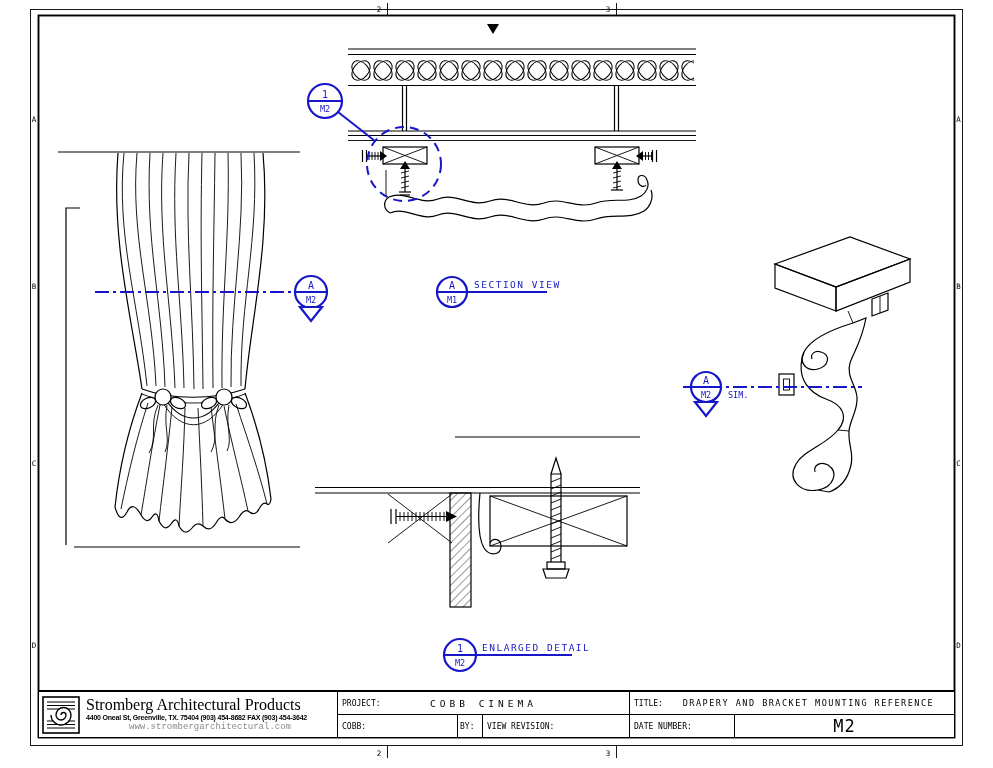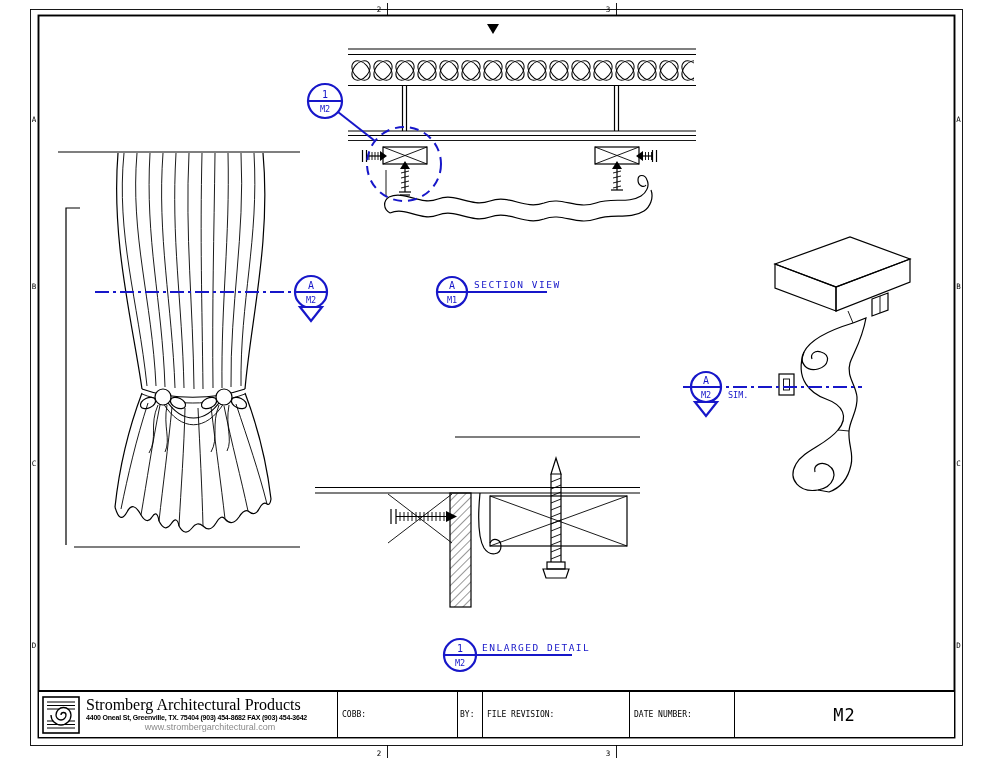--- a/index.html
+++ b/index.html
@@ -21,21 +21,21 @@
   text.lab{font-size:9.5px;letter-spacing:1.5px}
   
   .titleblock{position:absolute;left:39px;top:690px;width:915px;height:47px;
               border-top:2px solid #000;display:flex;background:#fff}
   .tb-company{width:299px;border-right:1.6px solid #000;display:flex;align-items:center;
               padding:2px 3px;overflow:hidden}
   .tb-ctext{flex:1;min-width:0;padding-left:6px}
   .tb-name{font-family:"Liberation Serif",serif;font-size:16px;color:#000;white-space:nowrap;line-height:17px}
   .tb-addr{font-family:"Liberation Sans",sans-serif;font-weight:bold;font-size:7px;
            letter-spacing:-0.2px;white-space:nowrap;line-height:9px}
-  .tb-web{font-family:Liberation Sans, sans-serif;font-size:9px;color:#8a8a8a;text-align:center;line-height:11px}
+  .tb-web{font-family:Liberation Mono, monospace;font-size:9px;color:#8a8a8a;text-align:center;line-height:11px}
   .tb-right{flex:1;display:flex;flex-direction:column}
   .tb-row{display:flex;flex:1;min-height:0}
   .tb-row.r1{border-bottom:1.6px solid #000}
   .tb-cell{position:relative;display:flex;align-items:center;padding-left:4px;
            border-right:1.6px solid #000;overflow:hidden}
   .tb-cell.last{border-right:none}
   .tb-lbl{font-size:8px;color:#000;white-space:nowrap}
   .c-project{width:292px}
   .c-title{flex:1}
   .c-date{width:120px}
@@ -284,29 +284,39 @@
       <path d="M5,6 H33 M5,9.5 H33 M5,13 H33 M5,25 H33 M5,28.5 H33 M5,32 H33" stroke="#000" stroke-width="1" fill="none"></path>
       <path d="M19,19 a2.5,2.5 0 1,1 5,0 a5,5 0 1,1 -10,0 a7.5,7.5 0 1,1 15,0 a10,10 0 1,1 -20,0" stroke="#000" stroke-width="1.3" fill="#fff"></path>
     </svg>
     <div class="tb-ctext">
       <div class="tb-name">Stromberg Architectural Products</div>
       <div class="tb-addr">4400 Oneal St, Greenville, TX.  75404   (903) 454-8682 FAX (903) 454-3642</div>
       <div class="tb-web">www.strombergarchitectural.com</div>
     </div>
   </div>
   <div class="tb-right">
+    <div class="tb-row r1">
+      <div class="tb-cell c-project">
+        <span class="tb-lbl">PROJECT:</span>
+        <span class="v-project">COBB CINEMA</span>
+      </div>
+      <div class="tb-cell c-title last">
+        <span class="tb-lbl">TITLE:</span>
+        <span class="v-title">DRAPERY AND BRACKET MOUNTING REFERENCE</span>
+      </div>
+    </div>
     <div class="tb-row">
       <div class="tb-cell c-date">
         <span class="tb-lbl">COBB:</span>
       </div>
       <div class="tb-cell c-by">
         <span class="tb-lbl">BY:</span>
       </div>
       <div class="tb-cell c-rev">
-        <span class="tb-lbl">FILE REVISION:</span>
+        <span class="tb-lbl">VIEW REVISION:</span>
       </div>
       <div class="tb-cell c-fnum">
         <span class="tb-lbl">DATE NUMBER:</span>
       </div>
       <div class="tb-cell c-m2 last">
         <span class="v-file">M2</span>
       </div>
     </div>
   </div>
 </div>

